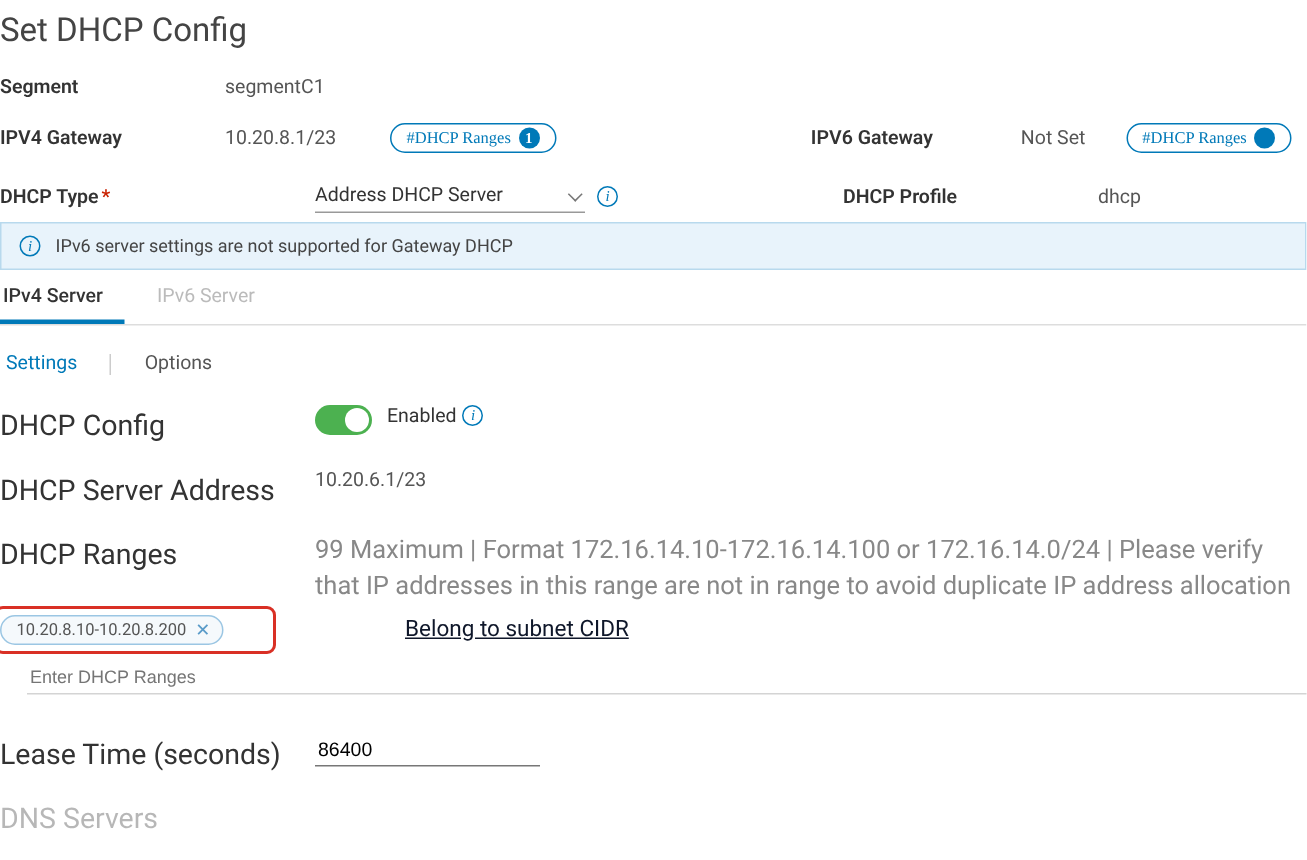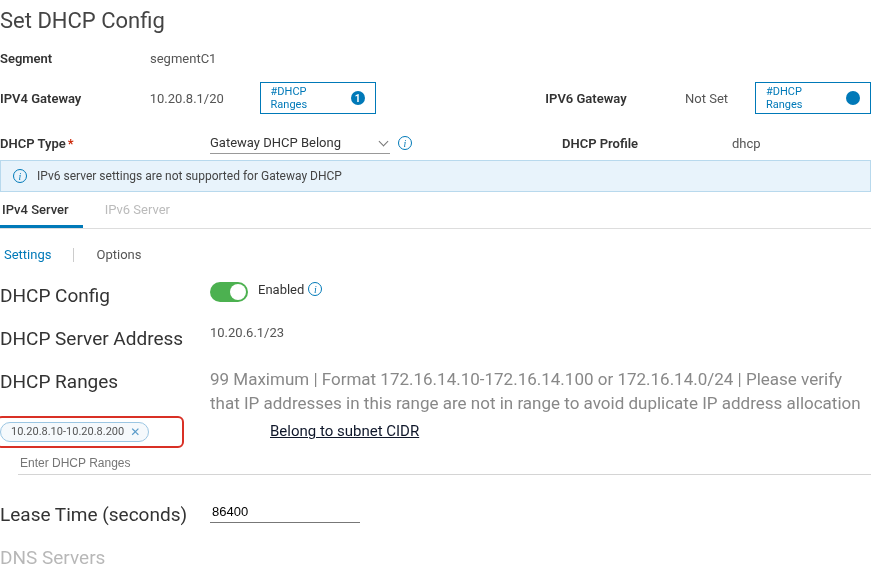--- a/index.html
+++ b/index.html
@@ -40,26 +40,27 @@
     display: flex;
     align-items: center;
     margin-bottom: 14px;
   }
   .gw-label { width: 150px; font-weight: 600; color: #333; }
   .gw-val { width: 110px; color: #555; }
   .chip {
     display: inline-flex;
     align-items: center;
     border: 1px solid #0079b8;
-    border-radius: 0;
+    border-radius: 14px;
     padding: 2px 10px;
     font-size: 11px;
     color: #0079b8;
     gap: 5px;
     cursor: pointer;
+    font-family: Liberation Serif, serif;
   }
   .chip-badge {
     display: inline-flex;
     align-items: center;
     justify-content: center;
     width: 14px;
     height: 14px;
     border-radius: 50%;
     background: #0079b8;
     color: #fff;
@@ -256,40 +257,40 @@
   <div class="title">Set DHCP Config</div>
 </div>
 
 <div class="row segment-row">
   <div class="label-light">Segment</div>
   <div class="value">segmentC1</div>
 </div>
 
 <div class="gateway-row">
   <div class="gw-label">IPV4 Gateway</div>
-  <div class="gw-val">10.20.8.1/20</div>
+  <div class="gw-val">10.20.8.1/23</div>
   <div class="chip">
     <span>#DHCP Ranges</span>
     <span class="chip-badge">1</span>
   </div>
   <div class="gap"></div>
   <div class="gw-label" style="width:140px">IPV6 Gateway</div>
   <div class="gw-val" style="width:70px">Not Set</div>
   <div class="chip">
     <span>#DHCP Ranges</span>
     <span class="chip-badge" style="background:#0079b8"></span>
   </div>
 </div>
 
 <div class="dhcp-type-row">
   <div class="label-light" style="width:210px">
     <span>DHCP Type</span><span class="required">*</span>
   </div>
   <div class="select-wrap">
-    <span>Gateway DHCP Belong</span>
+    <span>Address DHCP Server</span>
     <span class="chevron"></span>
   </div>
   <span class="info-icon">i</span>
   <div style="width:150px"></div>
   <div class="label-light" style="width:170px">DHCP Profile</div>
   <div class="dhcp-profile-val">dhcp</div>
 </div>
 
 <div class="alert">
   <span class="info-icon">i</span>

